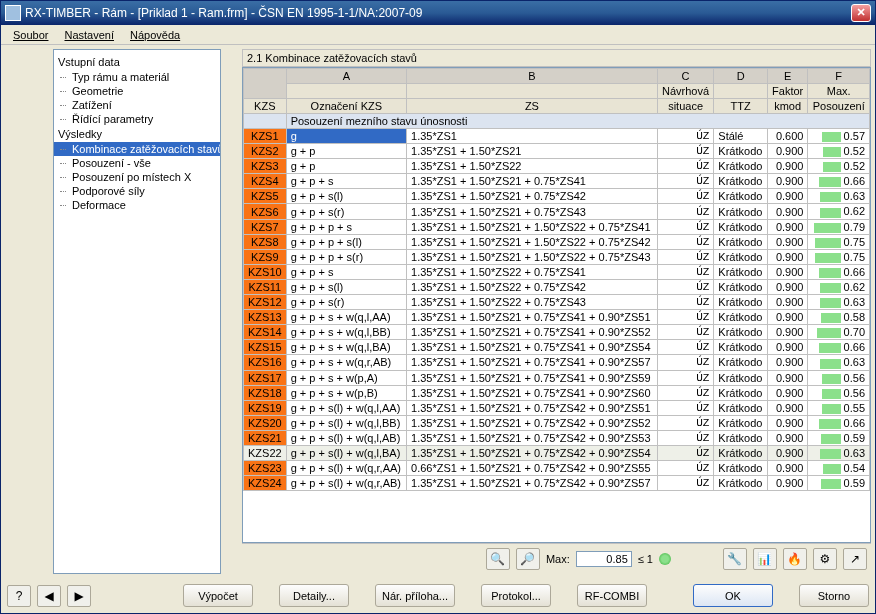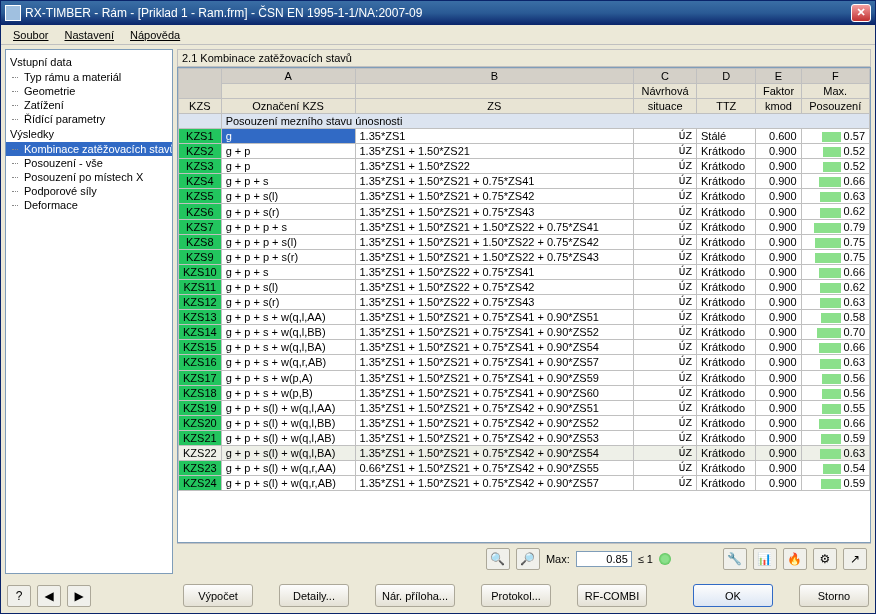--- a/index.html
+++ b/index.html
@@ -57,22 +57,23 @@
   }
   .menubar span {
     padding: 0 8px;
     cursor: pointer;
   }
   .menubar span u { text-decoration: underline; }
   .body {
     flex: 1;
     display: flex;
     padding: 4px;
-    gap: 4px;
+    gap: 21px;
     overflow: hidden;
+    margin-left: 48px;
   }
   .sidebar {
     width: 168px;
     background: #fff;
     border: 1px solid #7f9db9;
     padding: 4px 0;
     overflow-y: auto;
   }
   .tree-root {
     padding: 2px 4px;
@@ -130,21 +131,21 @@
     font-weight: normal;
     text-align: center;
   }
   .grid thead .colhead {
     background: #e8e4d4;
   }
   .grid thead .letterhead {
     background: #d4d0c8;
   }
   .grid .rowhead {
-    background: #22c55e;
+    background: #f97316;
     text-align: center;
     width: 40px;
   }
   .grid .section-row td {
     background: #dce4f0;
     font-weight: normal;
   }
   .grid .sel td:nth-child(2) {
     background: #316ac5;
     color: #fff;

